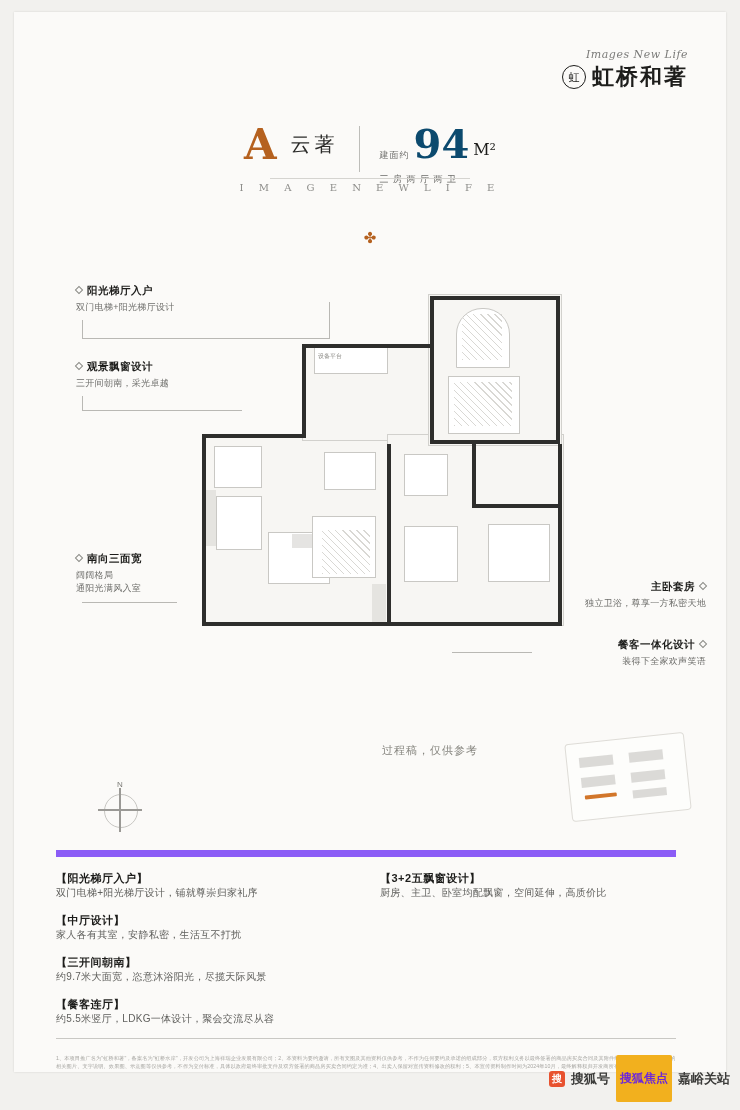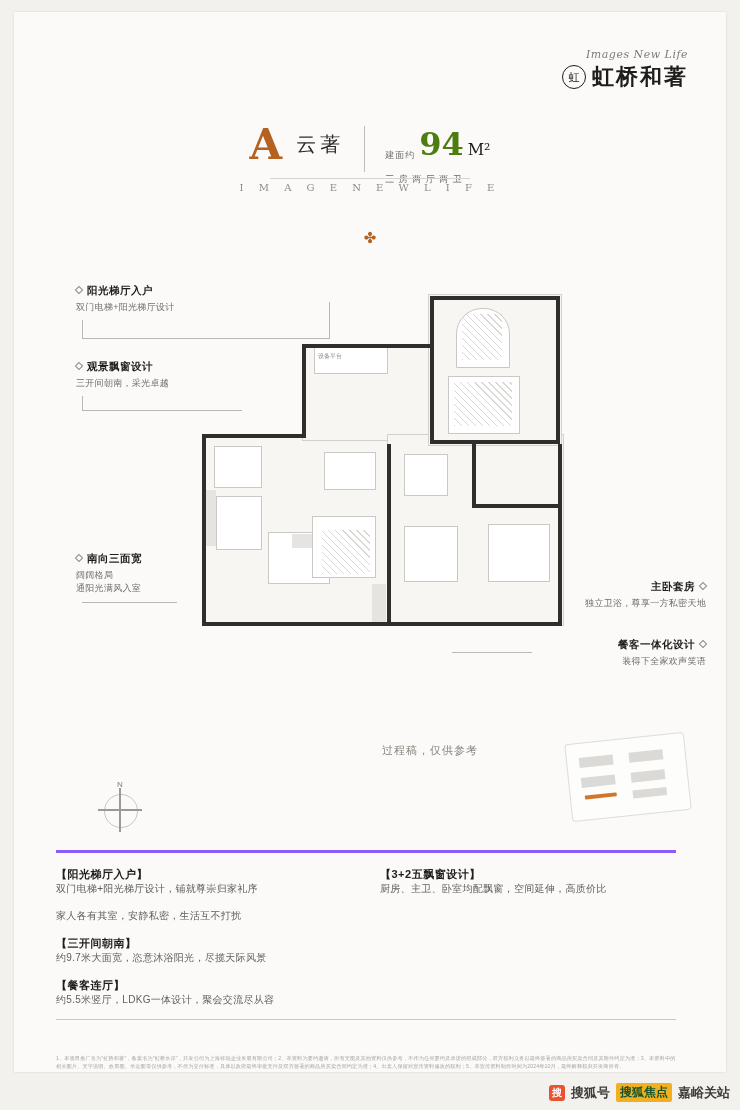--- a/index.html
+++ b/index.html
@@ -62,21 +62,21 @@
   }
   .tb-div{
     width:1px;height:46px;background:#bdbdb9;margin:0 6px;margin-top:2px;
   }
   .tb-right{display:flex;align-items:flex-end;gap:4px;}
   .tb-area-label{
     font-size:9px;color:#6d6d6a;line-height:11px;letter-spacing:1px;
     text-align:center;padding-bottom:3px;
   }
   .tb-num{
-    font-size:32px;line-height:40px;color:#4d7c0f;font-weight:bold;
+    font-size:40px;line-height:40px;color:#0c4a6e;font-weight:bold;
     font-family:"DejaVu Serif", serif;
   }
   .tb-m2{font-size:16px;color:#1d1d1b;padding-bottom:5px;font-family:"DejaVu Serif",serif;}
   .tb-sub{
     position:absolute;left:0;right:0;top:170px;text-align:center;
     font-size:10px;letter-spacing:6px;color:#8d8d8a;
     font-family:"DejaVu Serif", serif;
   }
   .tb-rule{
     position:absolute;left:50%;transform:translateX(-50%);
@@ -131,21 +131,21 @@
   .minicard{
     position:absolute;right:38px;top:726px;width:118px;height:76px;
     background:#fdfdfb;border:1px solid #dedcd7;border-radius:4px;
     transform:rotate(-6deg);
   }
   .minicard .bar{position:absolute;background:#b9b8b4;}
   .minicard .orange{position:absolute;background:#d2762a;height:4px;border-radius:1px;}
   
   .features{
     position:absolute;left:42px;top:838px;width:620px;
-    border-top:3px solid #8b5cf6;border-bottom:1px solid #c9c8c4;
+    border-top:7px solid #8b5cf6;border-bottom:1px solid #c9c8c4;
     padding:14px 0 12px 0;
     display:flex;gap:0;
   }
   .fcol{width:50%;box-sizing:border-box;padding-right:18px;}
   .fcol.right{padding-right:0;padding-left:14px;}
   .fitem{margin-bottom:13px;}
   .fitem:last-child{margin-bottom:0;}
   .fitem .h{font-size:11px;color:#1d1d1b;font-weight:bold;letter-spacing:.5px;}
   .fitem .d{font-size:10px;color:#5f5f5c;letter-spacing:.3px;}
   
@@ -157,21 +157,21 @@
   .wm{
     position:absolute;right:10px;bottom:8px;
     display:flex;align-items:center;gap:6px;
     font-size:13px;color:#3b3b39;font-weight:bold;
   }
   .wm .logo{
     width:16px;height:16px;border-radius:3px;background:#e8522f;
     display:flex;align-items:center;justify-content:center;
     color:#fff;font-size:10px;font-weight:bold;
   }
-  .wm .tag{background:#f2b01e;color:#14532d;padding:1px 4px;border-radius:2px;font-size:12px;}
+  .wm .tag{background:#f2b01e;color:#6d28d9;padding:15px 4px;border-radius:2px;font-size:12px;}
 </style>
 </head>
 <body>
 
 <div class="page">
   <div class="sheet">
 
     <div class="brand">
       <div class="script">Images New Life</div>
       <div class="row">
@@ -300,20 +300,21 @@
       <div class="bar" style="left:62px;top:52px;width:34px;height:8px;opacity:.5;"></div>
     </div>
 
     <div class="features">
       <div class="fcol">
         <div class="fitem">
           <div class="h">【阳光梯厅入户】</div>
           <div class="d">双门电梯+阳光梯厅设计，铺就尊崇归家礼序</div>
         </div>
         <div class="fitem">
+          <div class="h">【中厅设计】</div>
           <div class="d">家人各有其室，安静私密，生活互不打扰</div>
         </div>
         <div class="fitem">
           <div class="h">【三开间朝南】</div>
           <div class="d">约9.7米大面宽，恣意沐浴阳光，尽揽天际风景</div>
         </div>
         <div class="fitem">
           <div class="h">【餐客连厅】</div>
           <div class="d">约5.5米竖厅，LDKG一体设计，聚会交流尽从容</div>
         </div>

